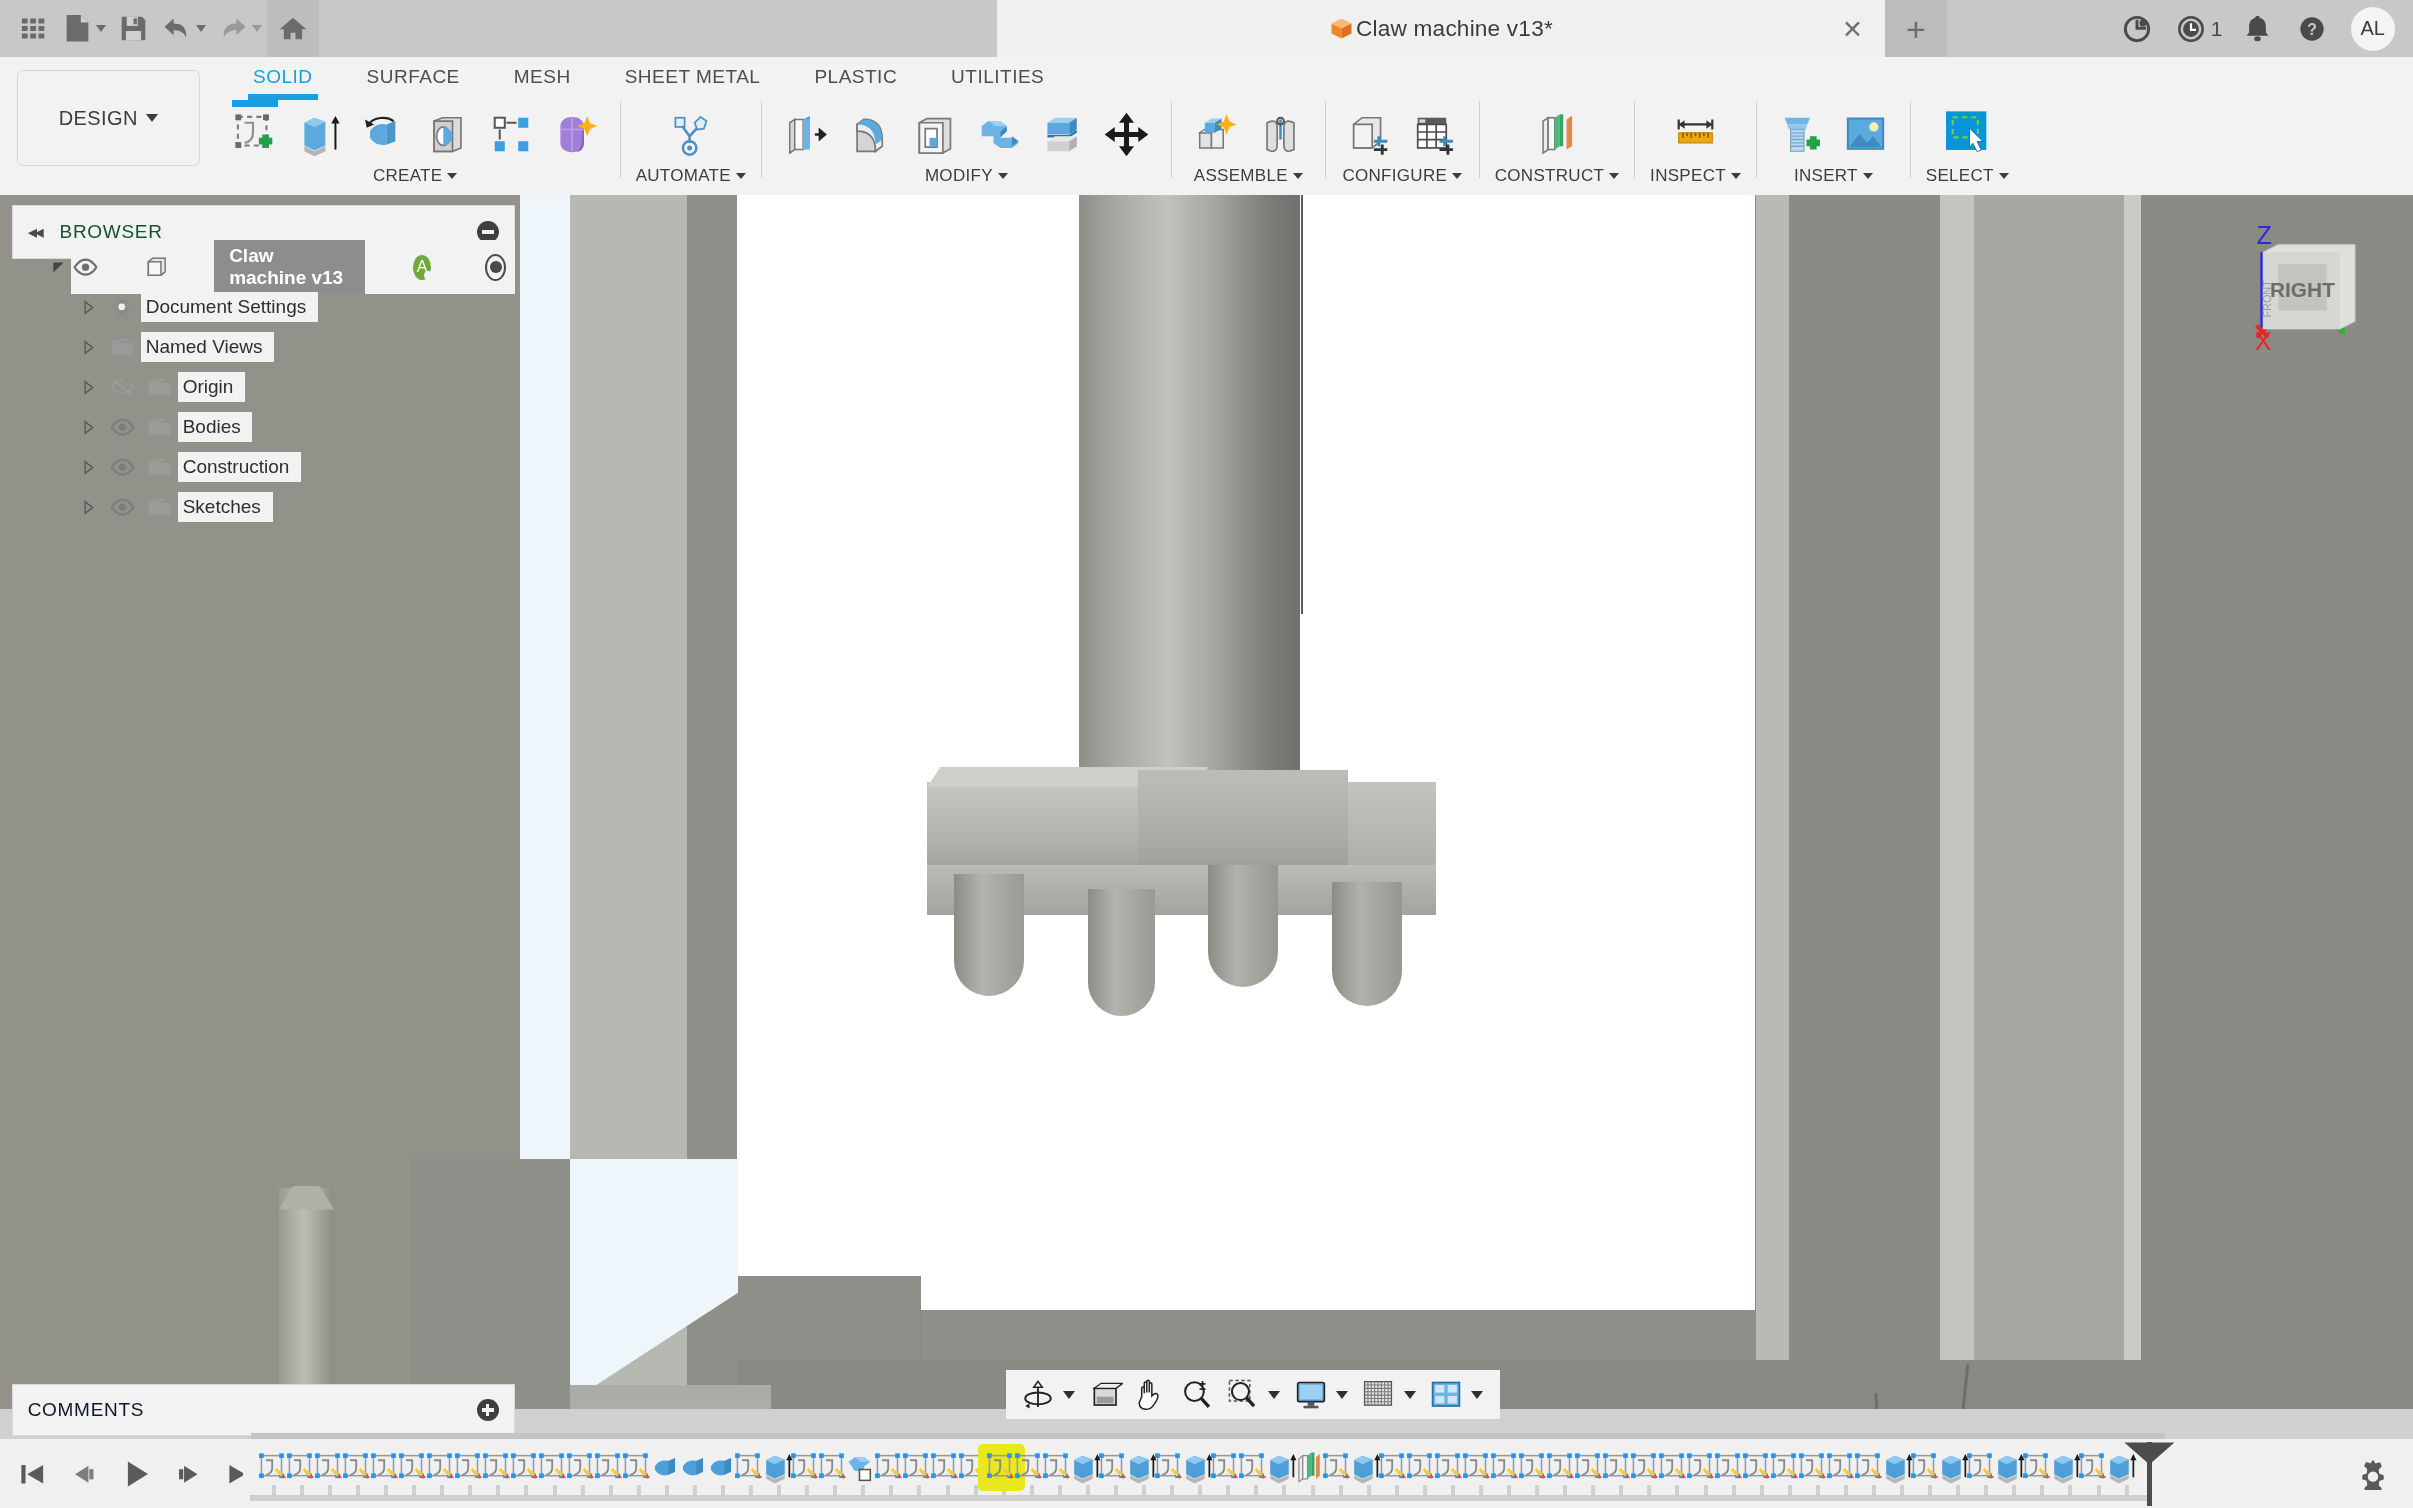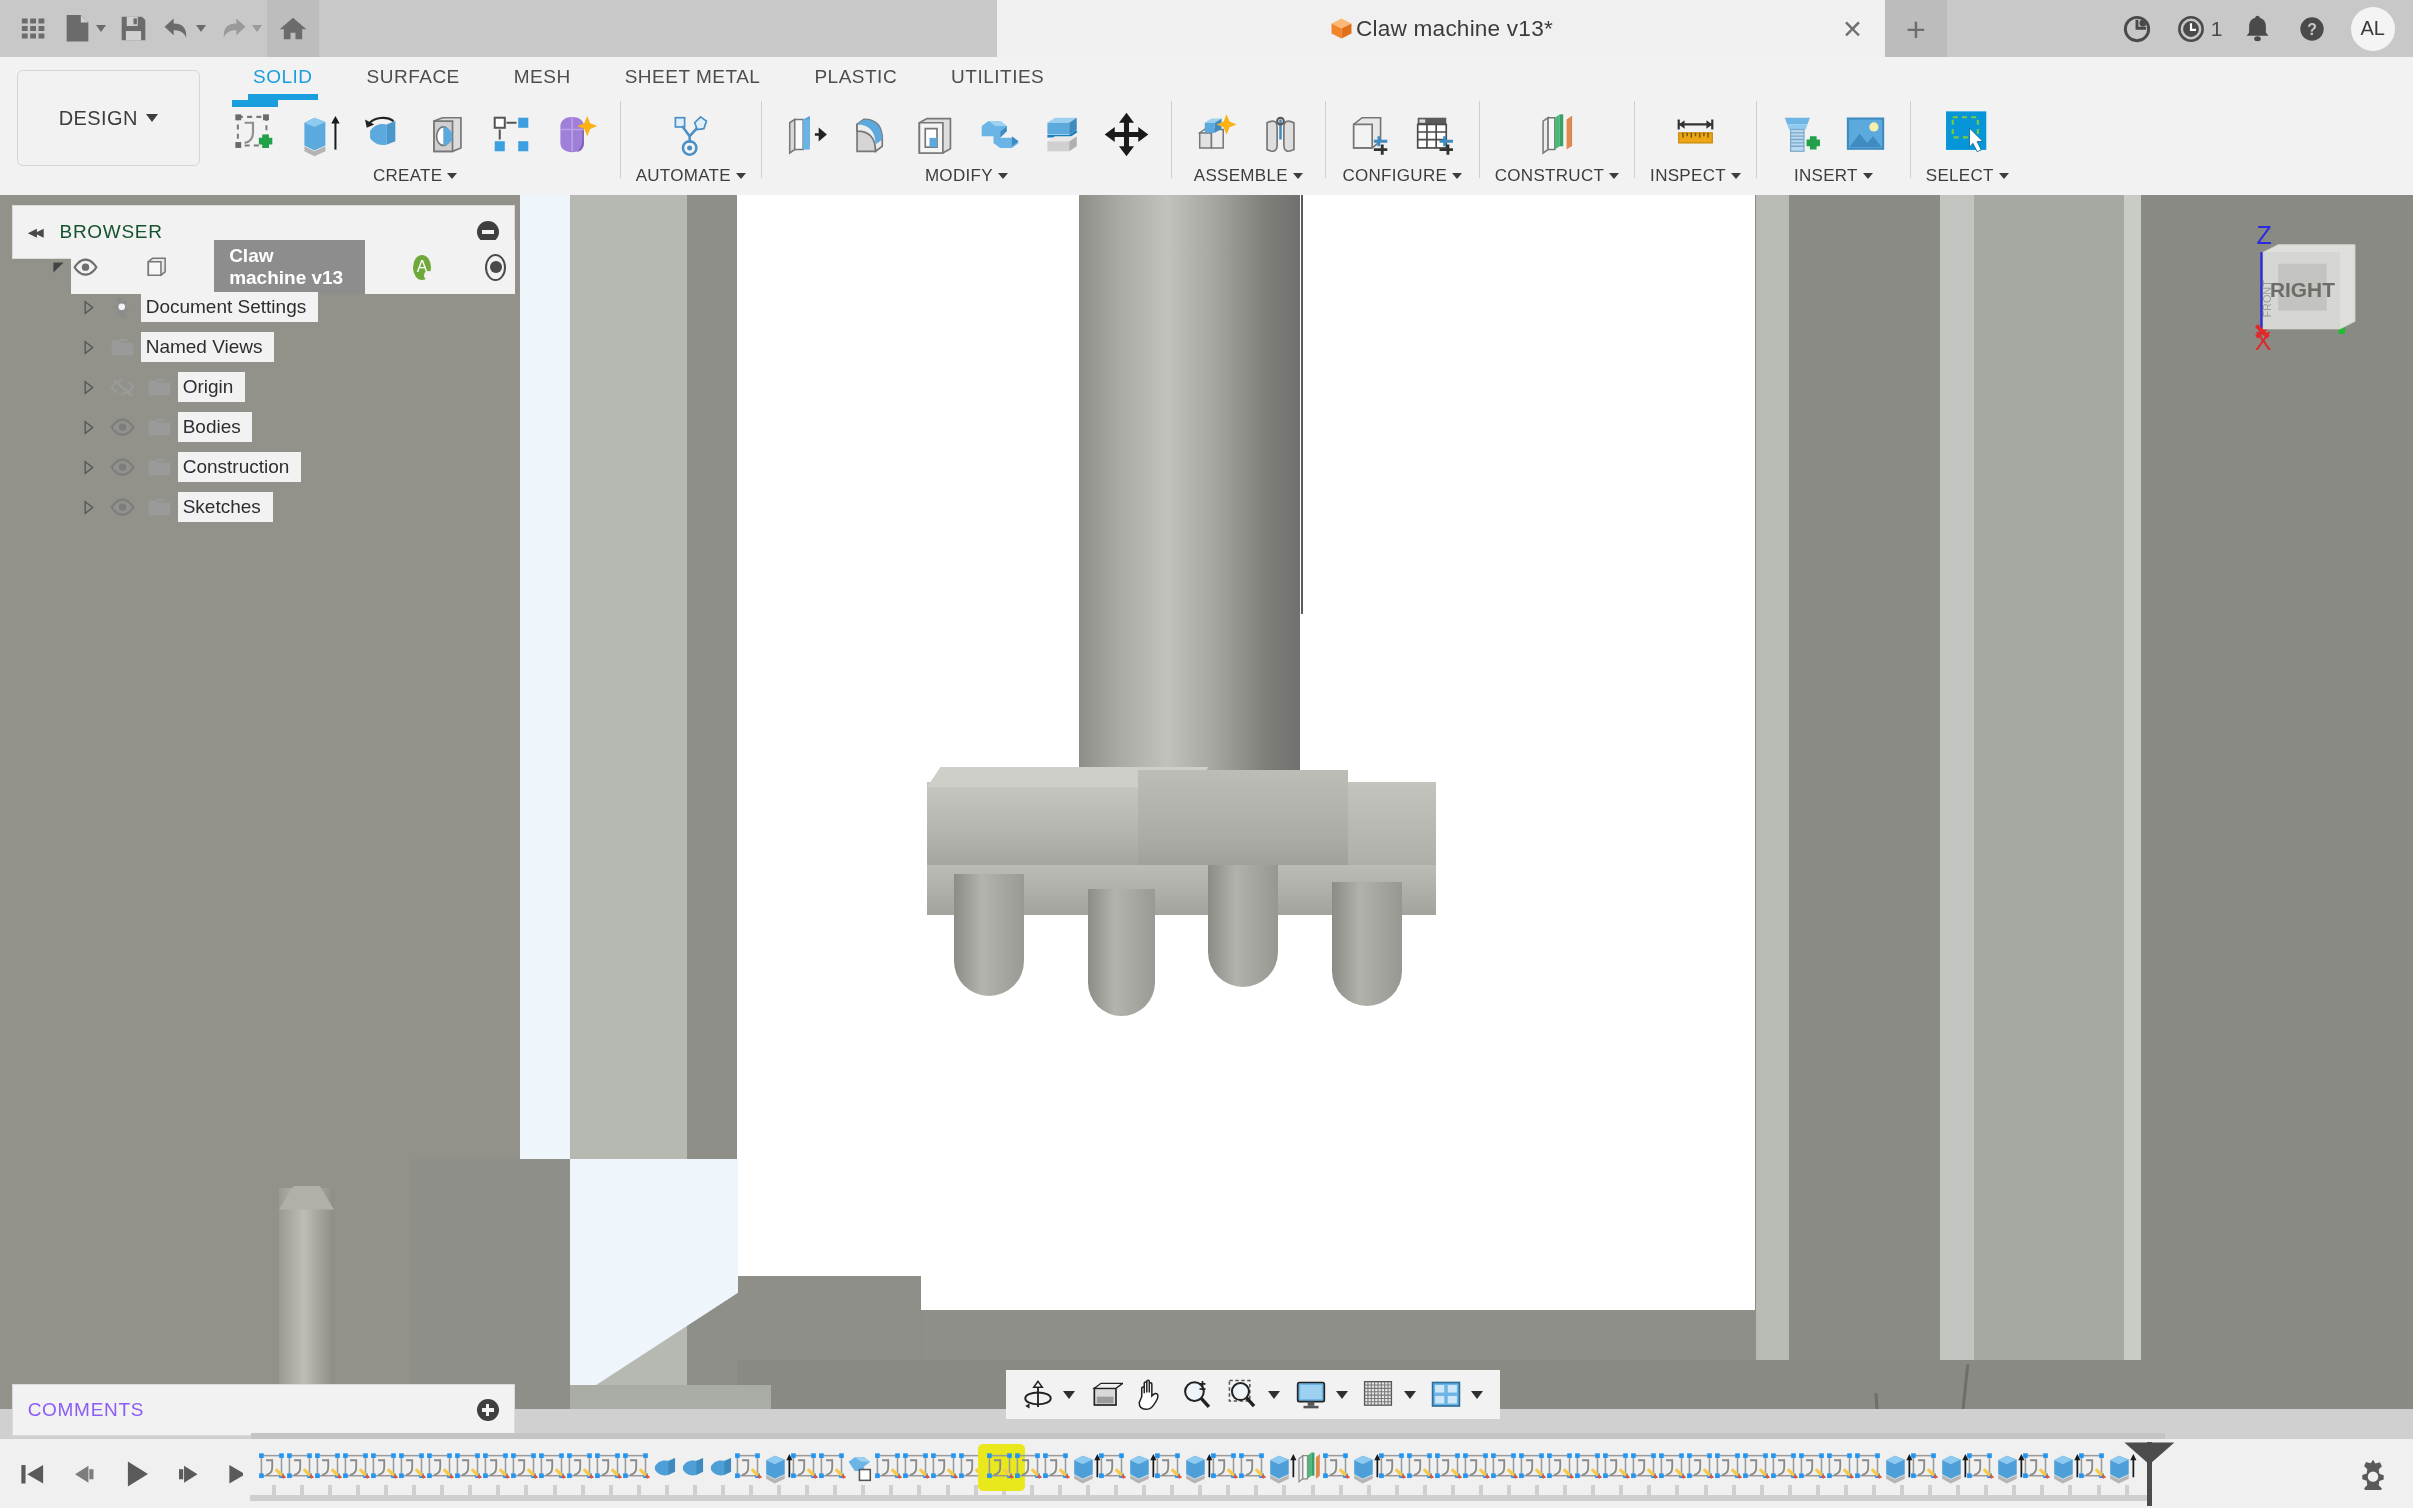--- a/index.html
+++ b/index.html
@@ -109,21 +109,21 @@
   }
   .badgeA::after{ content:""; position:absolute; right:-1.7px; bottom:-0.8px; width:9.2px;height:9.2px;border-radius:50%;background:#f2f2f2; }
   .radio-o { width:27px;height:27px;border-radius:50%;border:2.5px solid #4a4a4a; margin-left:10px; display:flex;align-items:center;justify-content:center; }
   .radio-o i { width:11.7px;height:11.7px;border-radius:50%;background:#4a4a4a; display:block; }
 
   #comments {
     position:absolute; left:11.7px; top:1384px; width:503px; height:52px;
     background:#f2f2f2; border:0.8px solid #dadada;
     display:flex; align-items:center; padding:0 15px;
   }
-  #comments .cl { font-size:19px; color:#8b5cf6; letter-spacing:0.7px; }
+  #comments .cl { font-size:19px; color:#0f172a; letter-spacing:0.7px; }
 
   
   #viewport {
     position:absolute; left:0; top:195px; width:2413px; height:1214px;
     overflow:hidden; background:#8a8a84;
   }
   .vp-shape { position:absolute; }
 
   
   #viewtools {

